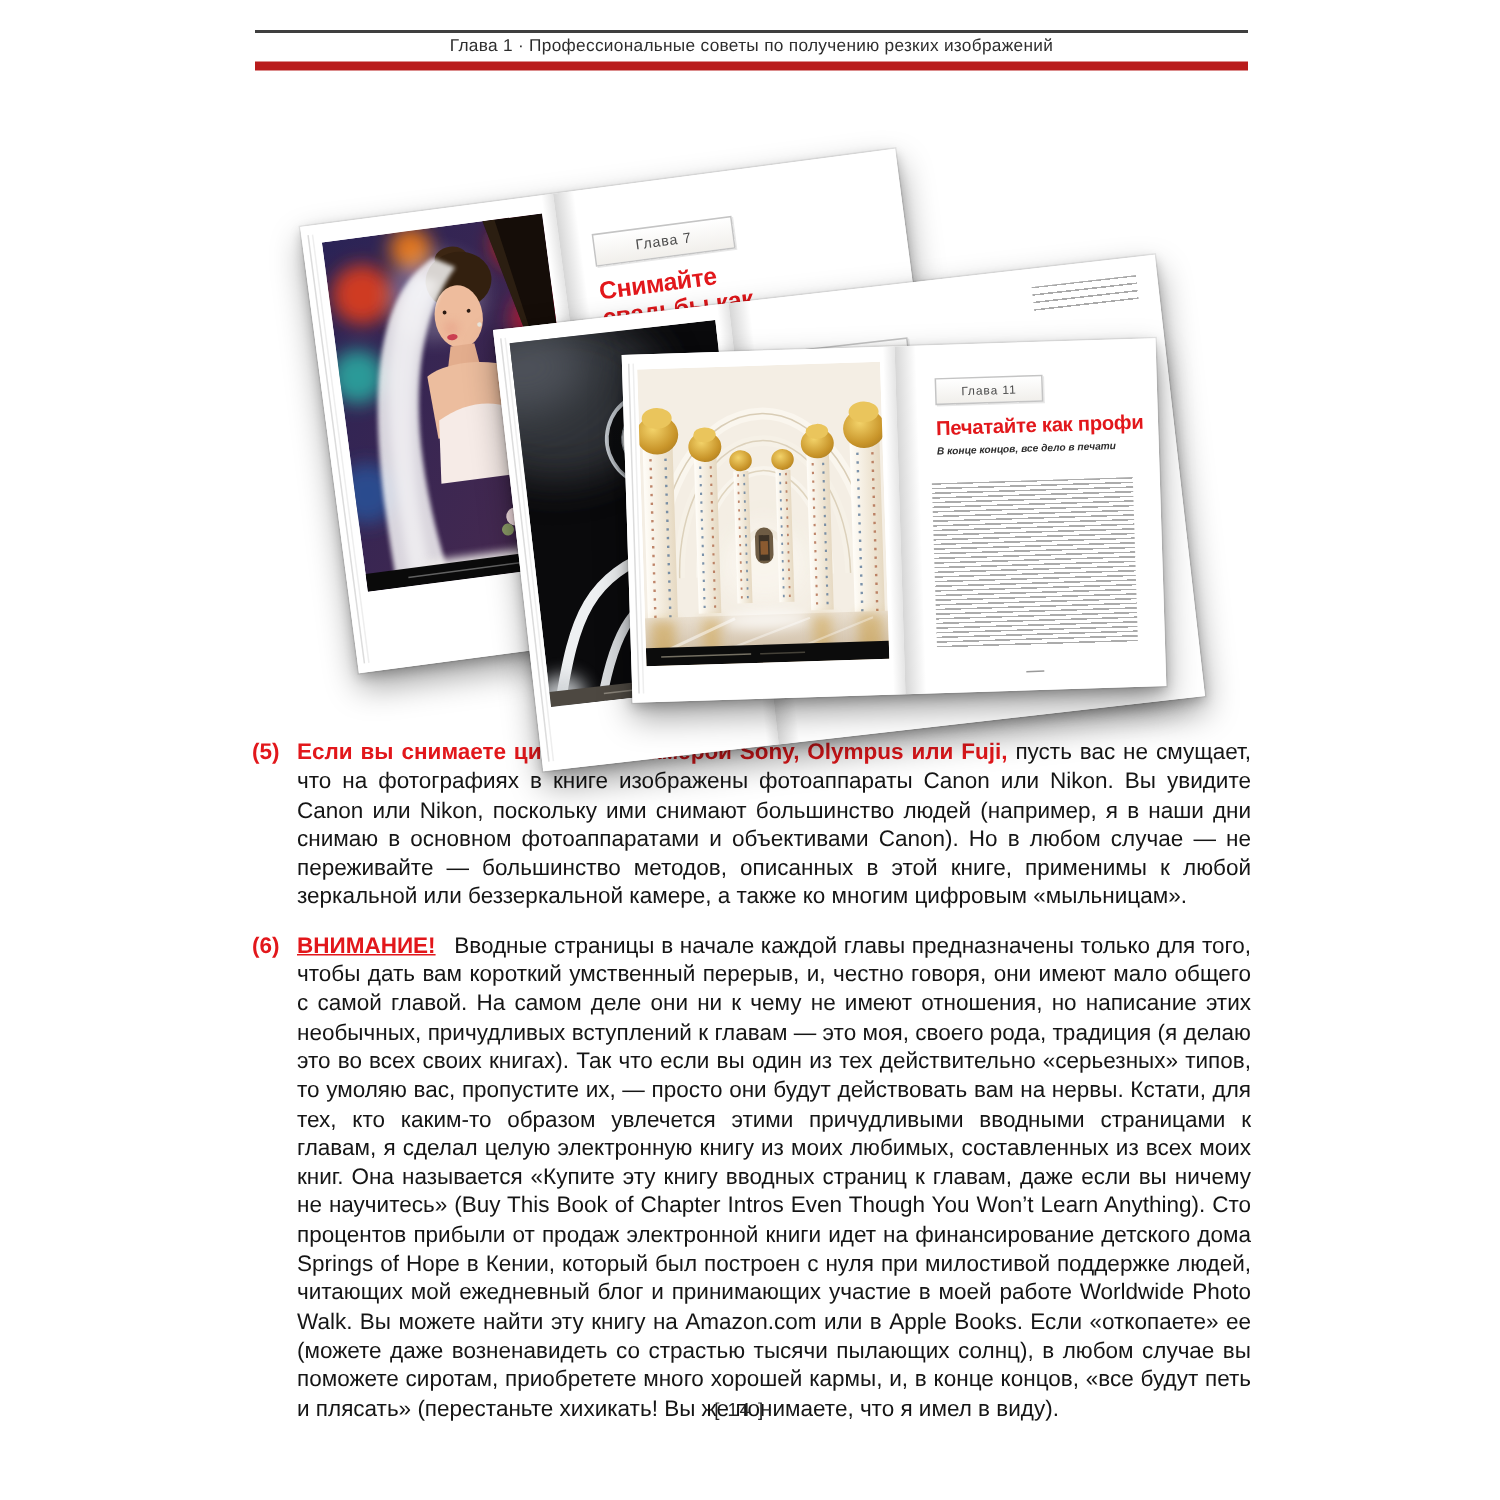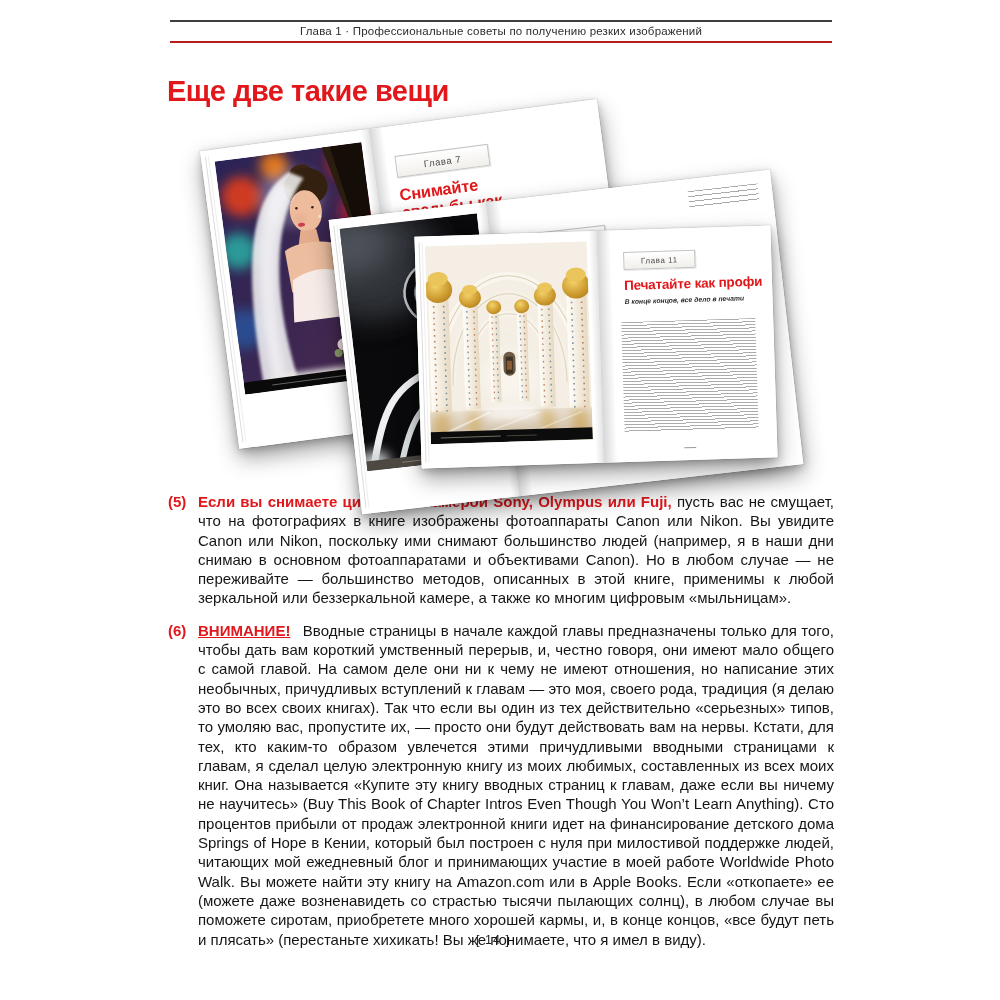--- a/index.html
+++ b/index.html
@@ -1,21 +1,21 @@
 <!DOCTYPE html>
 <html><head>
 <meta charset="utf-8">
 <style>
   html,body{margin:0;padding:0;background:#fff;}
   .sheet{position:relative;width:1000px;height:1000px;background:#ffffff;overflow:hidden;
          font-family:"Liberation Sans",sans-serif;color:#1a1a1a;}
 
   
   .running-head-wrap{position:absolute;left:170px;top:20px;width:662px;
-    border-top:2px solid #3f3f3f;border-bottom:2px solid #b91c1c;}
+    border-top:2px solid #3f3f3f;border-bottom:6px solid #b91c1c;}
   .running-head{font-size:11.5px;color:#2d2d2d;text-align:center;padding:3px 0 4px 0;letter-spacing:.2px;}
 
   
   .section-title{position:absolute;left:167px;top:56px;font-size:29px;font-weight:bold;
     color:#e2171b;letter-spacing:-.5px;}
 
   
   .book-stack{position:absolute;left:170px;top:112px;width:665px;height:378px;}
   .spread{position:absolute;display:flex;background:#fff;
     box-shadow:0 10px 22px rgba(0,0,0,.38),0 3px 8px rgba(0,0,0,.22);
@@ -78,21 +78,20 @@
 </style>
 </head>
 <body>
 
 <div class="sheet">
 
   <div class="running-head-wrap">
     <div class="running-head">Глава 1 · Профессиональные советы по получению резких изображений</div>
   </div>
 
-  <h1 class="section-title">Еще две такие вещи</h1>
 
   <div class="book-stack">
 
     <div class="spread spread7">
       <div class="photo-page">
         <div class="photo-frame">
           <svg viewBox="0 0 148 235" preserveAspectRatio="none">
             <defs>
               <linearGradient id="bgB" x1="0" y1="0" x2="1" y2="1">
                 <stop offset="0" stop-color="#2a2356"></stop>

